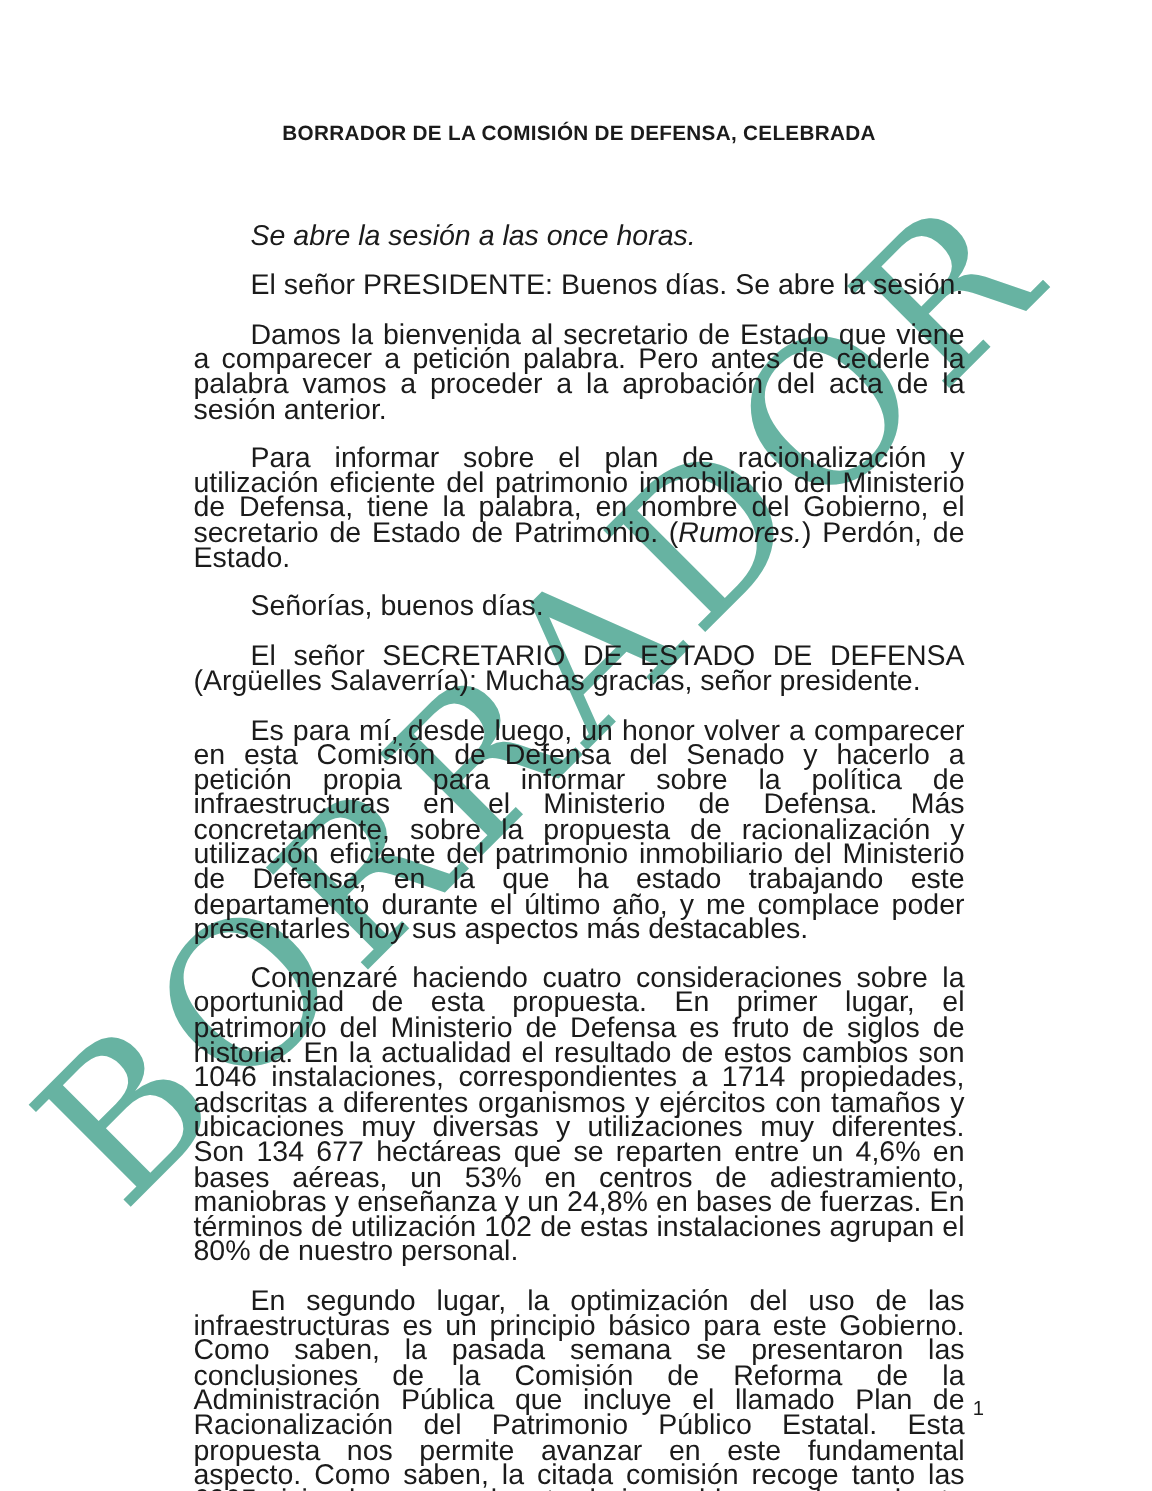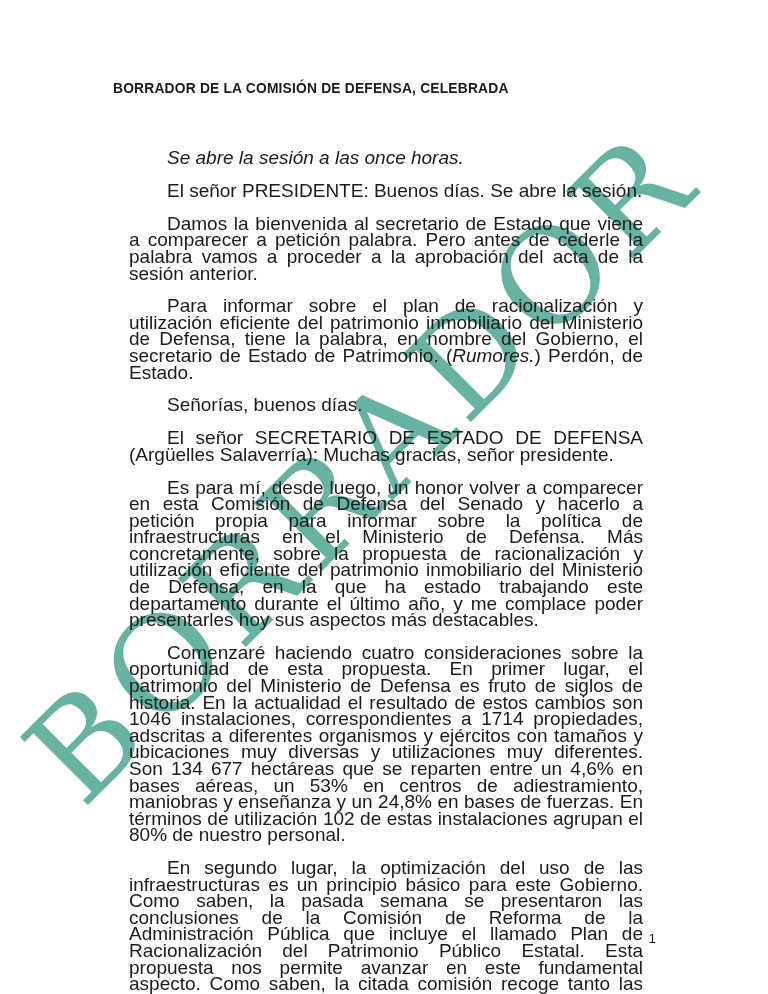--- a/index.html
+++ b/index.html
@@ -34,21 +34,21 @@
     position: absolute;
     left: 113px;
     width: 546px;
     top: 80px;
     z-index: 1;
   }
   .title {
     margin: 0;
     font-size: 13.8px;
     font-weight: bold;
-    text-align: left;
+    text-align: center;
     line-height: 18px;
     letter-spacing: 0.2px;
   }
   .body {
     margin-top: 52px;
   }
   .para {
     margin: 16px;
     font-size: 19px;
     line-height: 16.6px;

